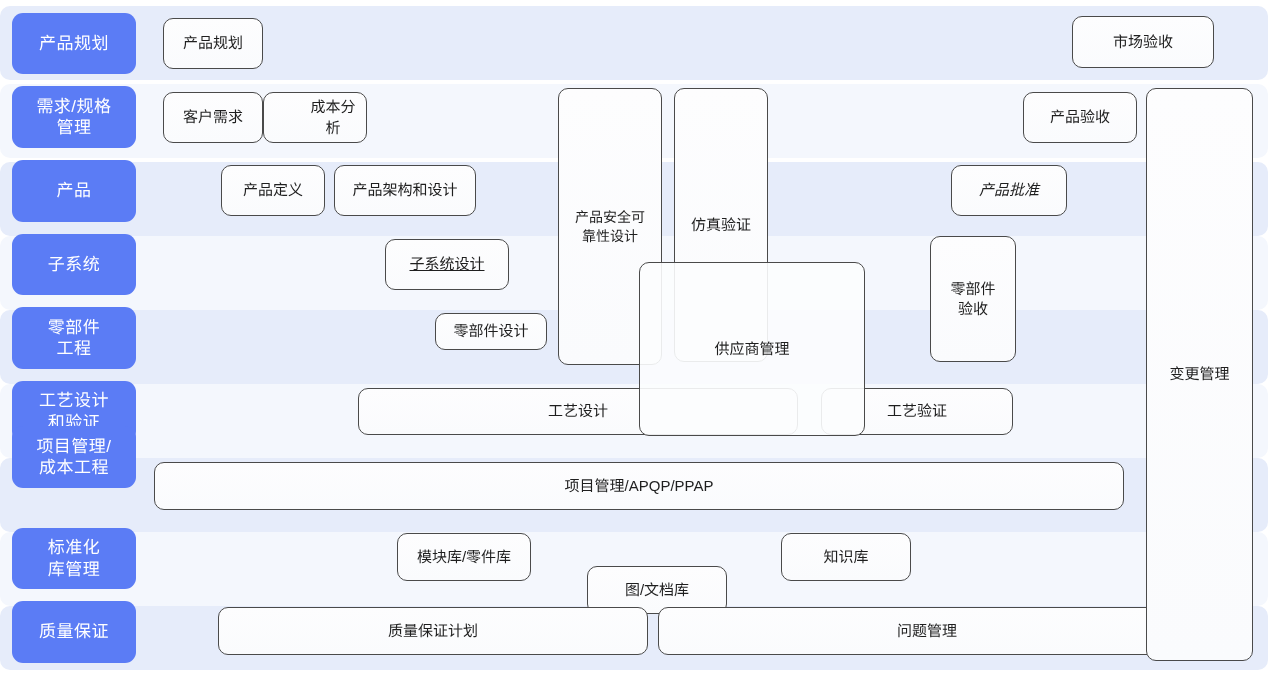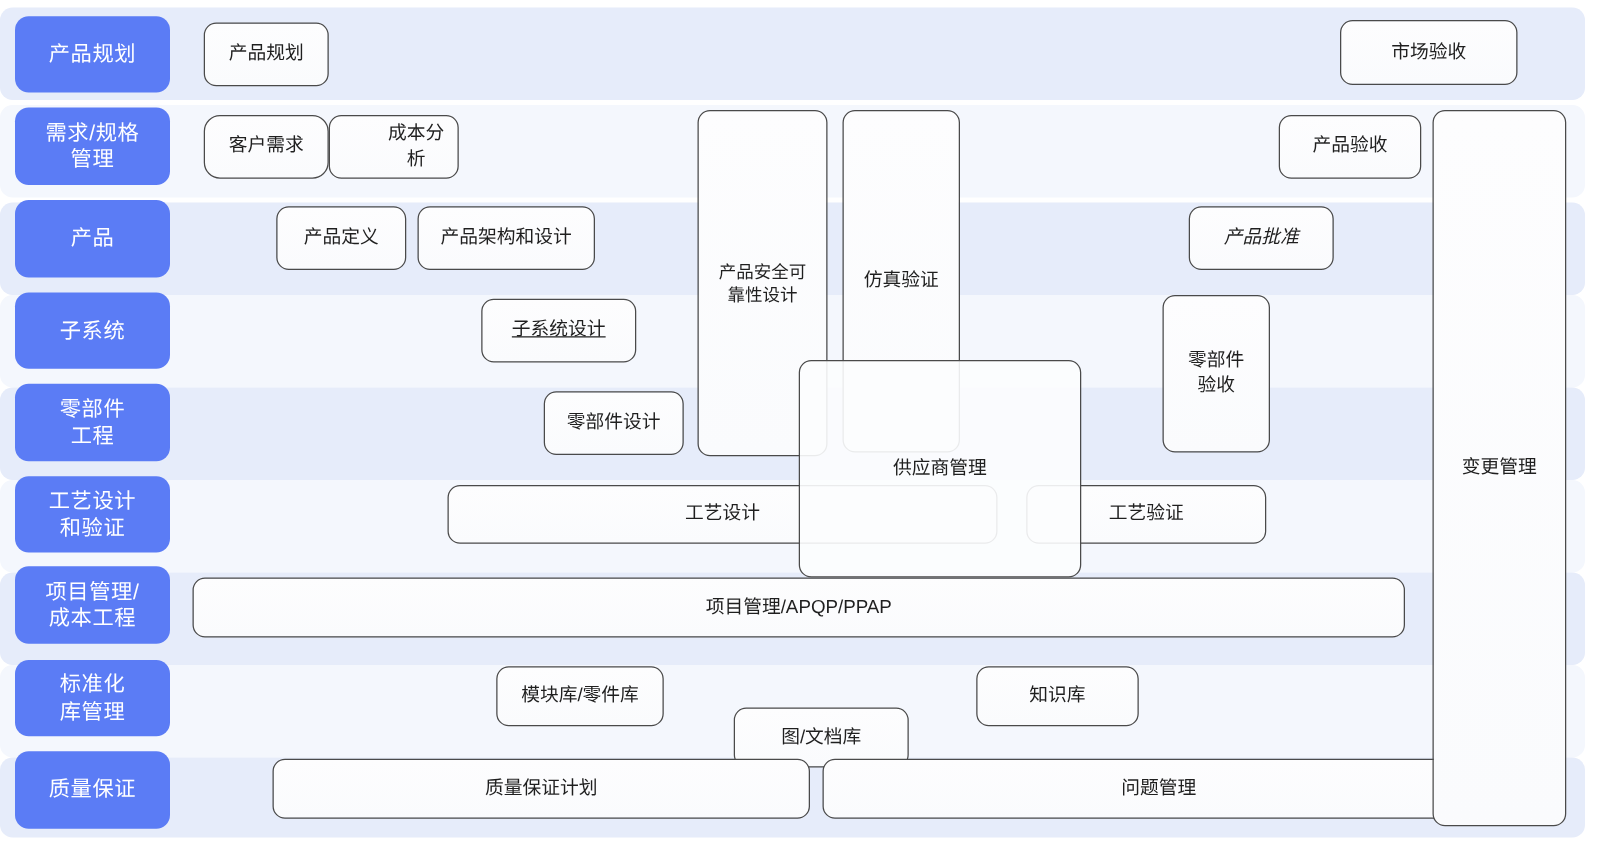--- a/index.html
+++ b/index.html
@@ -86,49 +86,49 @@
 
   <div class="stage" style="top:13px;  height:61px;">产品规划</div>
   <div class="stage" style="top:86px;  height:62px;">需求/规格
 管理</div>
   <div class="stage" style="top:160px; height:62px;">产品</div>
   <div class="stage" style="top:234px; height:61px;">子系统</div>
   <div class="stage" style="top:307px; height:62px;">零部件
 工程</div>
   <div class="stage" style="top:381px; height:61px;">工艺设计
 和验证</div>
-  <div class="stage" style="top:453px; height:62px;">项目管理/
+  <div class="stage" style="top:426px; height:62px;">项目管理/
 成本工程</div>
   <div class="stage" style="top:528px; height:61px;">标准化
 库管理</div>
   <div class="stage" style="top:601px; height:62px;">质量保证</div>
 
   <div class="card z1" style="left:163px; top:18px; width:100px; height:51px;">产品规划</div>
   <div class="card z1" style="left:1072px; top:16px; width:142px; height:52px;">市场验收</div>
 
-  <div class="card z1" style="left:163px; top:92px; width:100px; height:51px;border-radius:13px;">客户需求</div>
+  <div class="card z1" style="left:163px; top:92px; width:100px; height:51px;">客户需求</div>
   <div class="card z1" style="left:263px; top:92px; width:104px; height:51px;padding-left:42px;">成本分析</div>
   <div class="card z1" style="left:1023px; top:92px; width:114px; height:51px;">产品验收</div>
 
   <div class="card z1" style="left:221px; top:165px; width:104px; height:51px;text-align:right;">产品定义</div>
   <div class="card z1" style="left:334px; top:165px; width:142px; height:51px;">产品架构和设计</div>
   <div class="card z1" style="left:951px; top:165px; width:116px; height:51px;font-style:italic;">产品批准</div>
 
   <div class="card z1" style="left:385px; top:239px; width:124px; height:51px;text-decoration:underline;">子系统设计</div>
 
-  <div class="card z1" style="left:435px; top:313px; width:112px; height:51px;">零部件设计</div>
+  <div class="card z1" style="left:435px; top:313px; width:112px; height:37px;">零部件设计</div>
 
   <div class="card z2" style="left:558px; top:88px; width:104px; height:277px; font-size:14px;">产品安全可
 靠性设计</div>
   <div class="card z2" style="left:674px; top:88px; width:94px; height:274px; font-size:15px;">仿真验证</div>
 
   <div class="card z2" style="left:930px; top:236px; width:86px; height:126px;">零部件
 验收</div>
 
-  <div class="card overlay z4" style="left:639px; top:262px; width:226px; height:174px;margin-top:26px;">供应商管理</div>
+  <div class="card overlay z4" style="left:639px; top:262px; width:226px; height:174px;">供应商管理</div>
 
   <div class="card z3" style="left:358px; top:388px; width:440px; height:47px;">工艺设计</div>
   <div class="card z3" style="left:821px; top:388px; width:192px; height:47px;">工艺验证</div>
 
   <div class="card z1" style="left:154px; top:462px; width:970px; height:48px;border-radius:10px;">项目管理/APQP/PPAP</div>
 
   <div class="card z1" style="left:397px; top:533px; width:134px; height:48px;">模块库/零件库</div>
   <div class="card z1" style="left:587px; top:533px; width:140px; height:48px;margin-top:33px;">图/文档库</div>
   <div class="card z1" style="left:781px; top:533px; width:130px; height:48px;">知识库</div>
 

